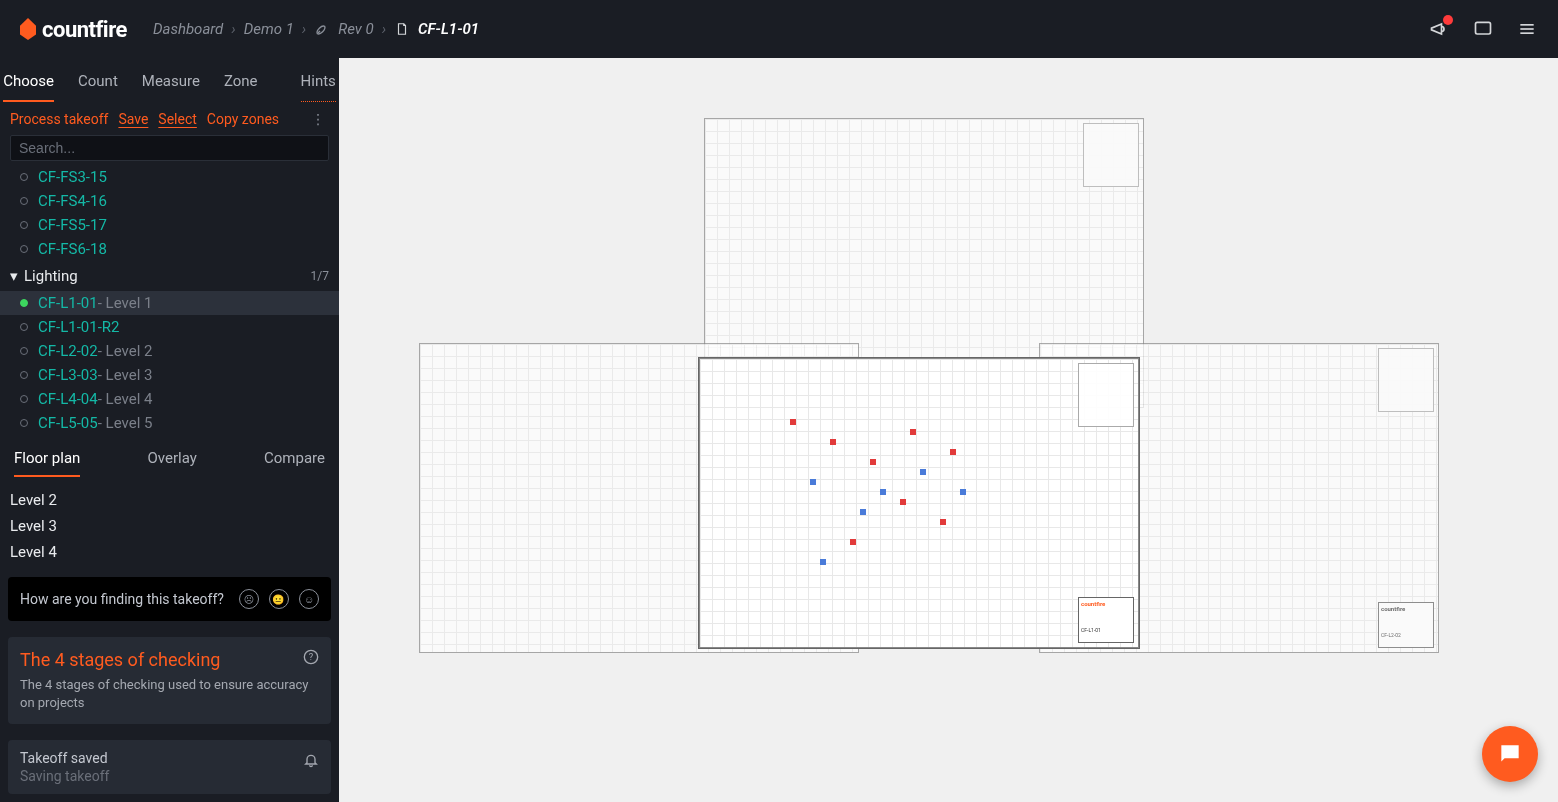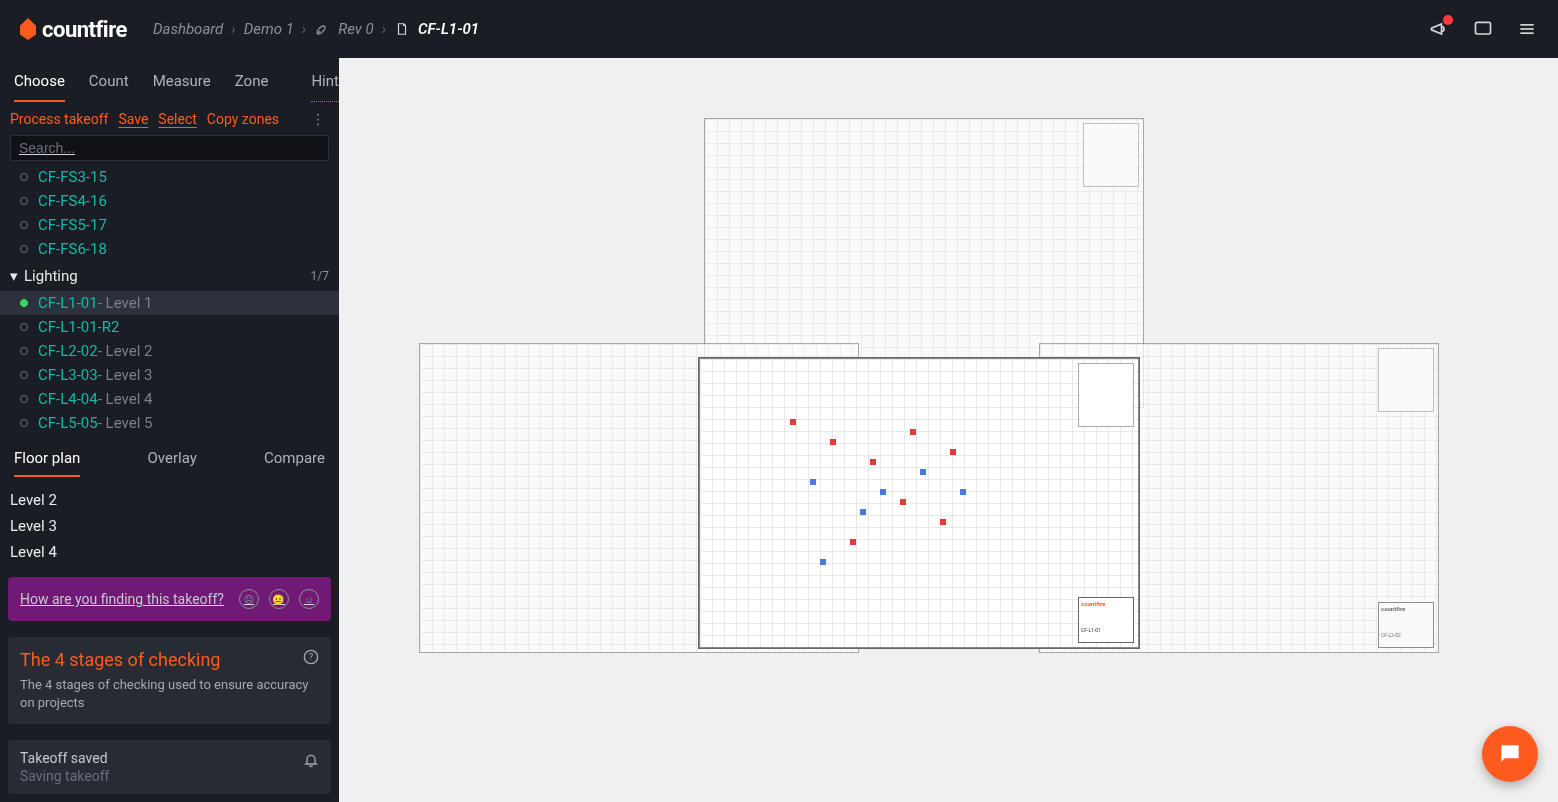--- a/index.html
+++ b/index.html
@@ -17,34 +17,34 @@
 .header-right { margin-left: auto; display: flex; align-items: center; gap: 22px; }
 .hr-icon { width: 22px; height: 22px; display: flex; align-items: center; justify-content: center; cursor: pointer; position: relative; color: #d4d6d9; }
 .notif-dot { position: absolute; top: -3px; right: -3px; width: 10px; height: 10px; background: #ff3b3b; border-radius: 50%; }
 
 
 .main { display: flex; height: calc(100% - 58px); }
 .sidebar { width: 339px; background: #1a1d24; display: flex; flex-direction: column; }
 .canvas { flex: 1; background: #f0f0f0; position: relative; overflow: hidden; }
 
 
-.tabs { display: flex; gap: 24px; padding: 14px 14px 0; border-bottom: 1px solid transparent; }
+.tabs { display: flex; gap: 24px; padding: 14px 14px 0; border-bottom: 1px solid transparent; justify-content: center; }
 .tab { color: #aeb2ba; padding-bottom: 10px; cursor: pointer; font-size: 15px; }
 .tab.active { color: #fff; border-bottom: 2px solid #ff5b1f; }
 .tab.hints { border-bottom: 1px dotted #ff5b1f; margin-left: 19px; }
 
 
 .actions-row { display: flex; align-items: center; padding: 8px 10px; gap: 10px; }
 .action-btn { color: #ff5b1f; cursor: pointer; font-size: 14px; }
 .action-btn.u { text-decoration: underline; text-decoration-color: #ff5b1f; text-underline-offset: 3px; }
 .action-menu { margin-left: auto; color: #8a8f99; cursor: pointer; padding: 0 4px; }
 
 
 .search { padding: 0 10px 4px; }
-.search input { width: 100%; background: #0f1116; border: 1px solid #2a2f38; color: #d4d6d9; padding: 4px 8px; border-radius: 2px; font-size: 14px; text-decoration: underline; }
+.search input { width: 100%; background: #0f1116; border: 1px solid #2a2f38; color: #d4d6d9; padding: 4px 8px; border-radius: 2px; font-size: 14px; }
 .search input::placeholder { color: #6a6f79; }
 
 
 .tree { flex: 0 0 auto; overflow-y: auto; }
 .tree-item { display: flex; align-items: center; padding: 3px 10px 3px 20px; cursor: pointer; font-size: 15px; }
 .tree-item .bullet { width: 8px; height: 8px; border: 1.5px solid #6a6f79; border-radius: 50%; margin-right: 10px; flex-shrink: 0; }
 .tree-item .bullet.g { background: #3dd65f; border-color: #3dd65f; }
 .tree-item .name { color: #14b8a6; }
 .tree-item .suffix { color: #7a7f89; }
 .tree-item.active { background: #2c313b; }
@@ -56,21 +56,21 @@
 .tabs2 { display: flex; gap: 28px; padding: 14px 14px 0; justify-content: space-between; }
 .tabs2 .tab { font-size: 15px; padding-bottom: 8px; }
 .tabs2 .tab.active { color: #fff; border-bottom: 2px solid #ff5b1f; }
 
 
 .floor-list { padding: 10px 10px 4px; }
 .floor-item { padding: 4px 0; cursor: pointer; font-size: 15px; color: #e8eaed; }
 .add-btn { color: #ff5b1f; cursor: pointer; }
 
 
-.card { background: #701a75; margin: 8px; border-radius: 4px; padding: 12px; display: flex; align-items: center; gap: 10px; text-decoration: underline; }
+.card { background: #000000; margin: 8px; border-radius: 4px; padding: 12px; display: flex; align-items: center; gap: 10px; }
 .card-text { flex: 1; font-size: 14px; color: #c4c8d0; }
 .face { width: 20px; height: 20px; border: 1.5px solid #8a8f99; border-radius: 50%; display: flex; align-items: center; justify-content: center; cursor: pointer; color: #8a8f99; font-size: 10px; }
 
 
 .info-card { background: #262b34; margin: 8px; border-radius: 4px; padding: 12px; position: relative; }
 .info-title { color: #ff5b1f; font-size: 18px; margin-bottom: 6px; }
 .info-desc { font-size: 13px; color: #a4a8b0; line-height: 1.4; }
 .info-help { position: absolute; top: 12px; right: 12px; width: 16px; height: 16px; }
 
 

